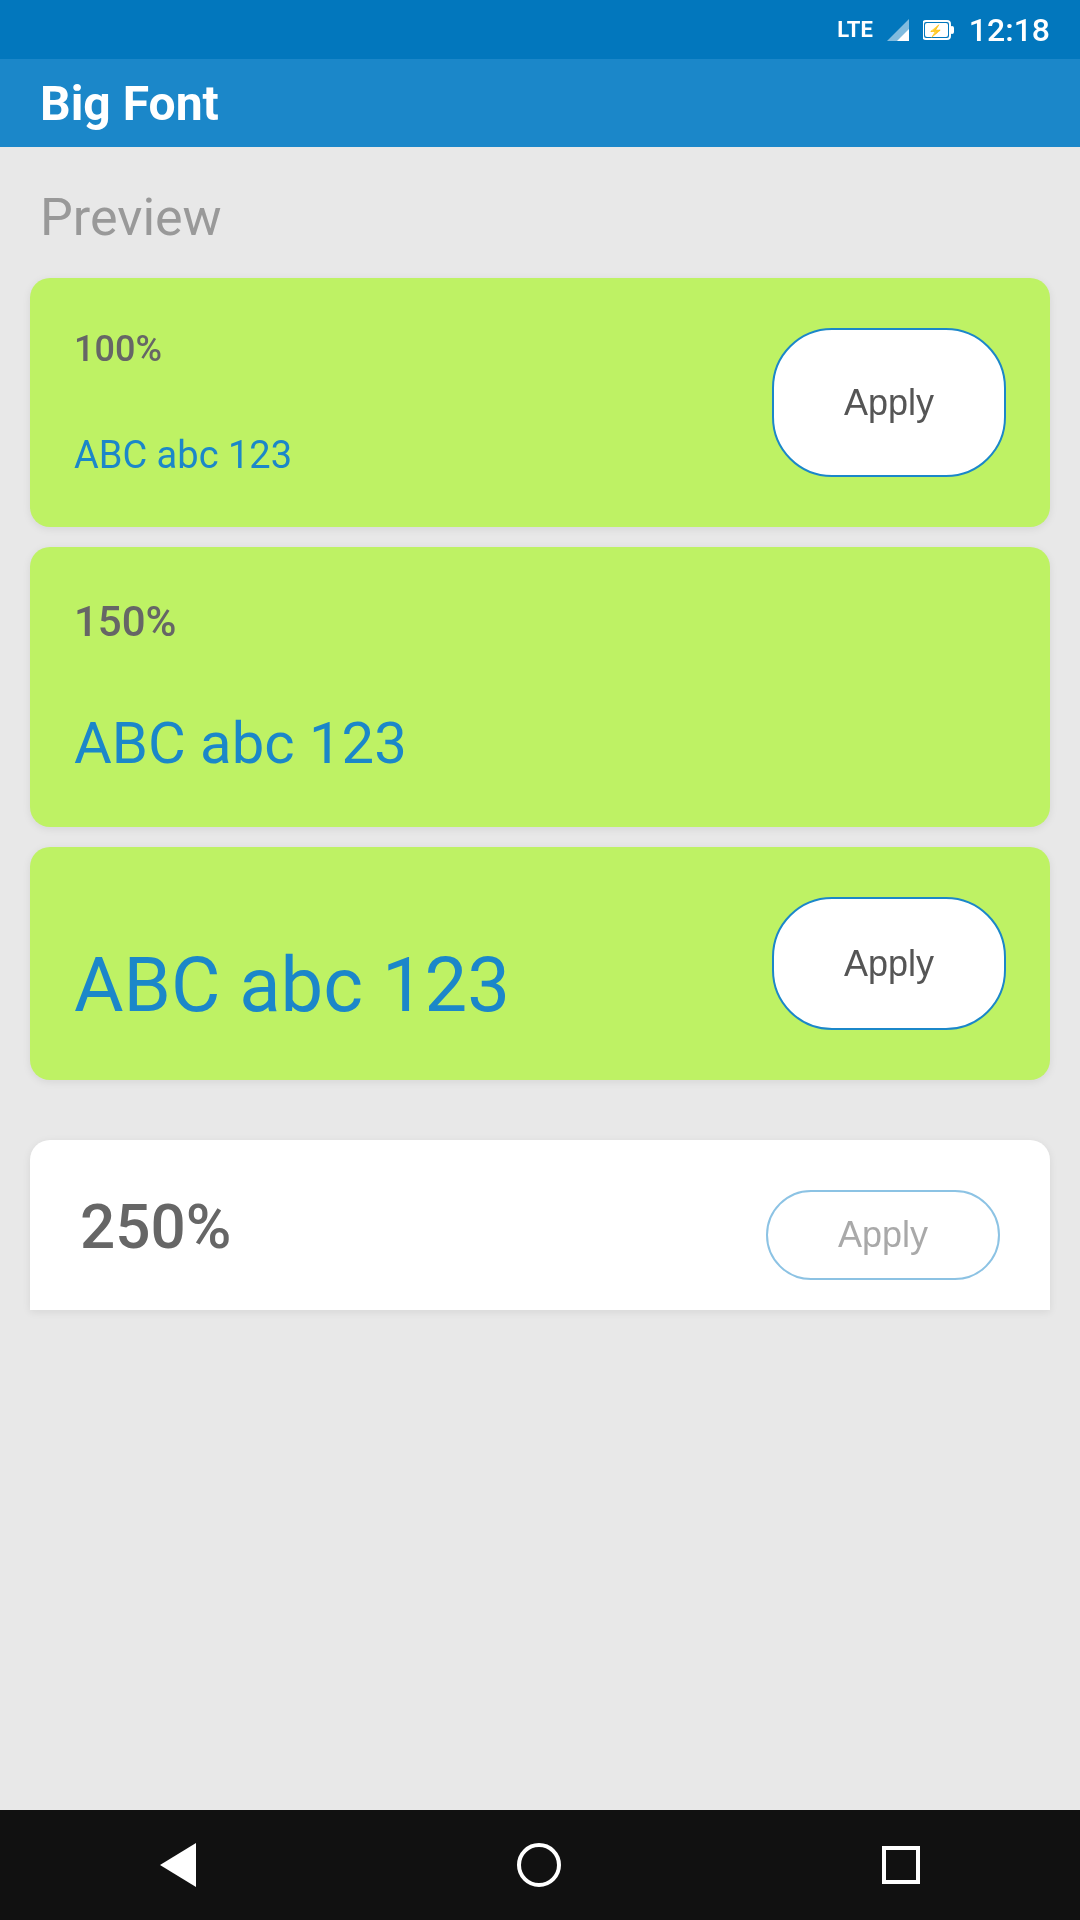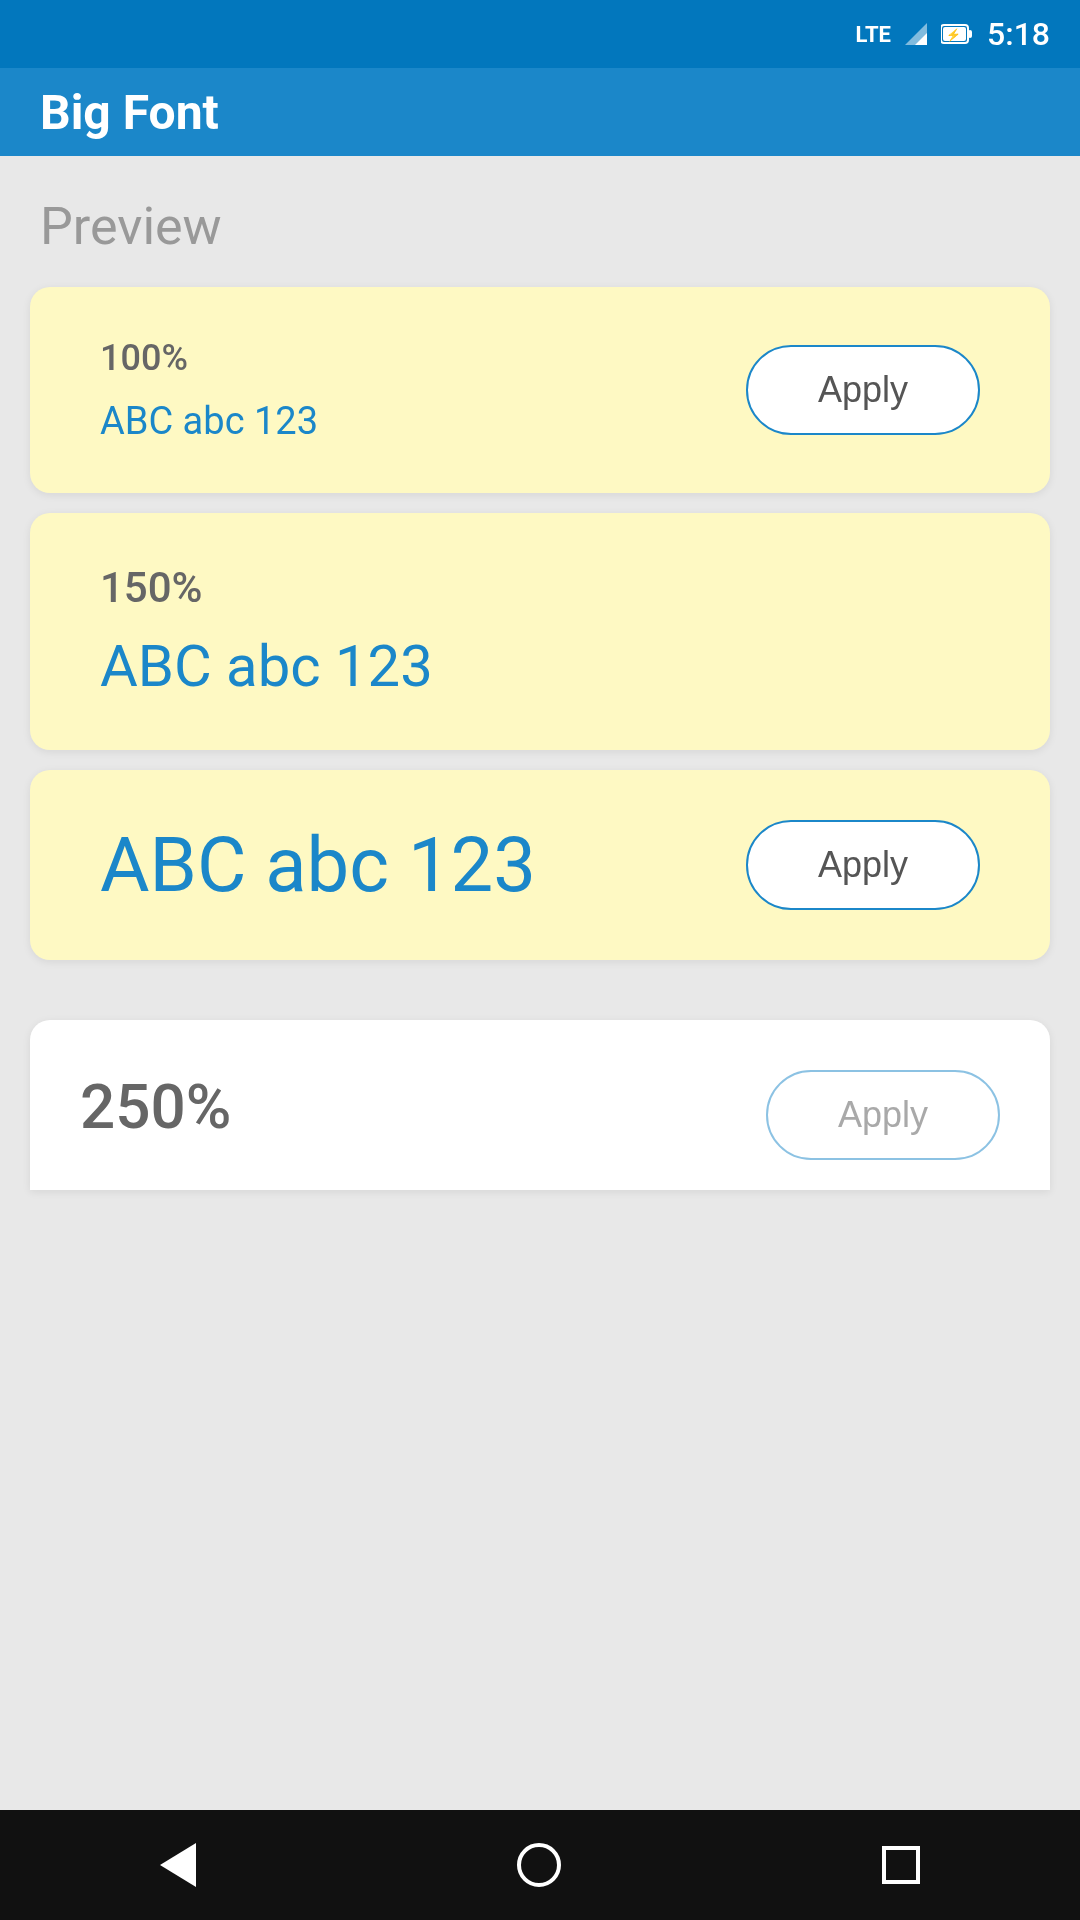--- a/index.html
+++ b/index.html
@@ -10,21 +10,21 @@
       min-height: 1920px;
       background: #e8e8e8;
       font-family: 'Roboto', Arial, sans-serif;
       display: flex;
       flex-direction: column;
     }
 
     
     .status-bar {
       background: #0277bd;
-      height: 68px;
+      height: 59px;
       display: flex;
       align-items: center;
       justify-content: flex-end;
       padding: 0 30px;
       gap: 16px;
     }
     .status-bar-icons {
       display: flex;
       align-items: center;
       gap: 14px;
@@ -96,45 +96,45 @@
       border: none;
       border-radius: 60px;
       padding: 22px 60px;
       font-size: 36px;
       font-weight: bold;
       cursor: pointer;
     }
 
     
     .font-card {
-      background: #fef9c3;
+      background: #bef264;
       border-radius: 20px;
-      padding: 50px 70px;
-      display: flex;
-      align-items: center;
+      padding: 50px 44px;
+      display: flex;
       justify-content: space-between;
       box-shadow: 0 2px 8px rgba(0,0,0,0.08);
     }
     .font-card-info {
       display: flex;
       flex-direction: column;
       gap: 20px;
     }
     .font-percent {
       color: #666;
       font-weight: 500;
     }
     .font-percent-100 { font-size: 36px; }
     .font-percent-150 { font-size: 42px; }
     .font-percent-200 { font-size: 52px; }
     .font-percent-250 { font-size: 62px; }
 
     .font-preview-text {
       color: #1b87c9;
       font-weight: 400;
+      margin-top: 43px;
     }
     .font-preview-100 { font-size: 38px; }
     .font-preview-150 { font-size: 58px; }
     .font-preview-200 { font-size: 76px; }
 
     
     .bottom-nav {
       background: #111;
       height: 110px;
       display: flex;
@@ -190,21 +190,21 @@
     <svg class="status-signal" viewBox="0 0 22 22">
       <polygon points="0,22 22,0 22,22" fill="white" opacity="0.5"></polygon>
       <polygon points="10,22 22,10 22,22" fill="white"></polygon>
     </svg>
     <svg width="32" height="22" viewBox="0 0 32 22">
       <rect x="0" y="2" width="27" height="18" rx="3" ry="3" fill="none" stroke="white" stroke-width="2"></rect>
       <rect x="27" y="7" width="4" height="8" rx="2" fill="white"></rect>
       <rect x="2" y="4" width="23" height="14" rx="2" fill="white"></rect>
       <text x="13" y="16" fill="#1b87c9" font-size="12" font-weight="bold" text-anchor="middle">⚡</text>
     </svg>
-    <span class="status-time">5:18</span>
+    <span class="status-time">12:18</span>
   </div>
 </div>
 
 <div class="app-bar">
   <span class="app-title">Big Font</span>
 </div>
 
 <div class="main-content">
 
   <div class="preview-row">

